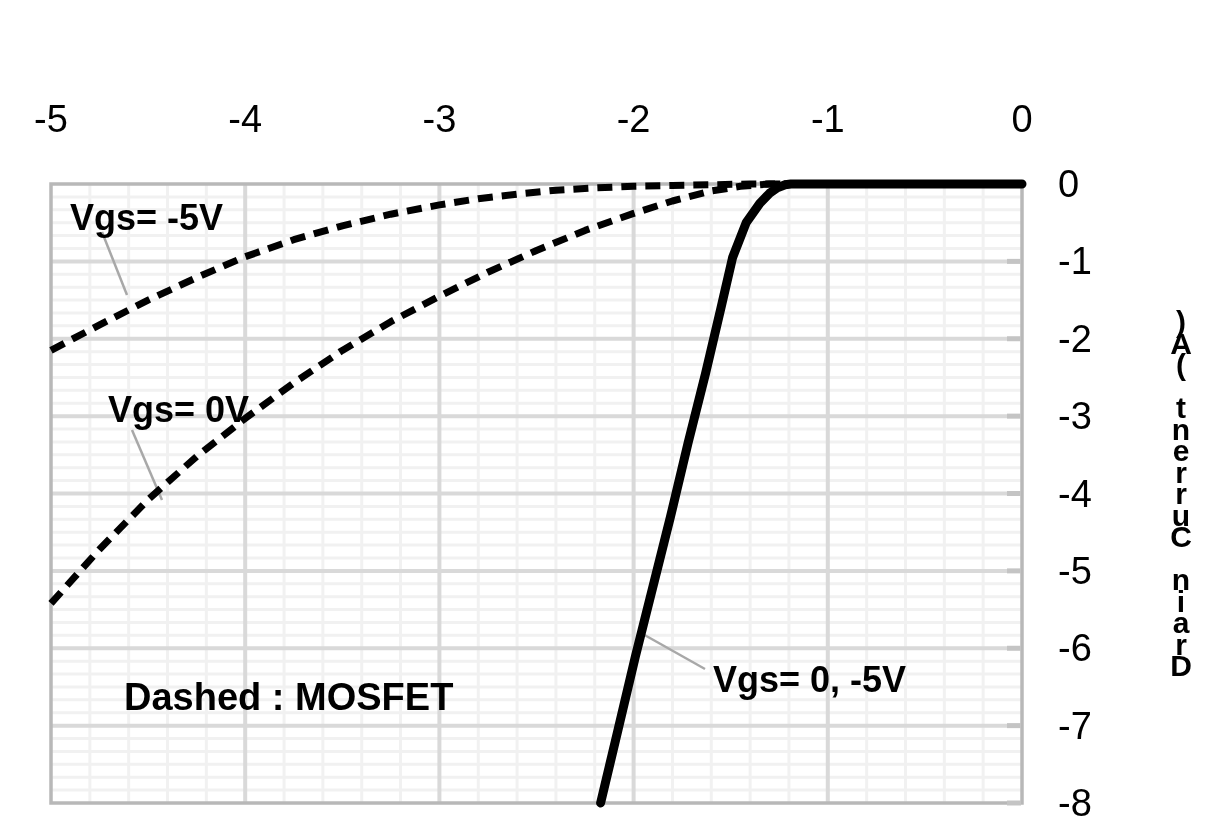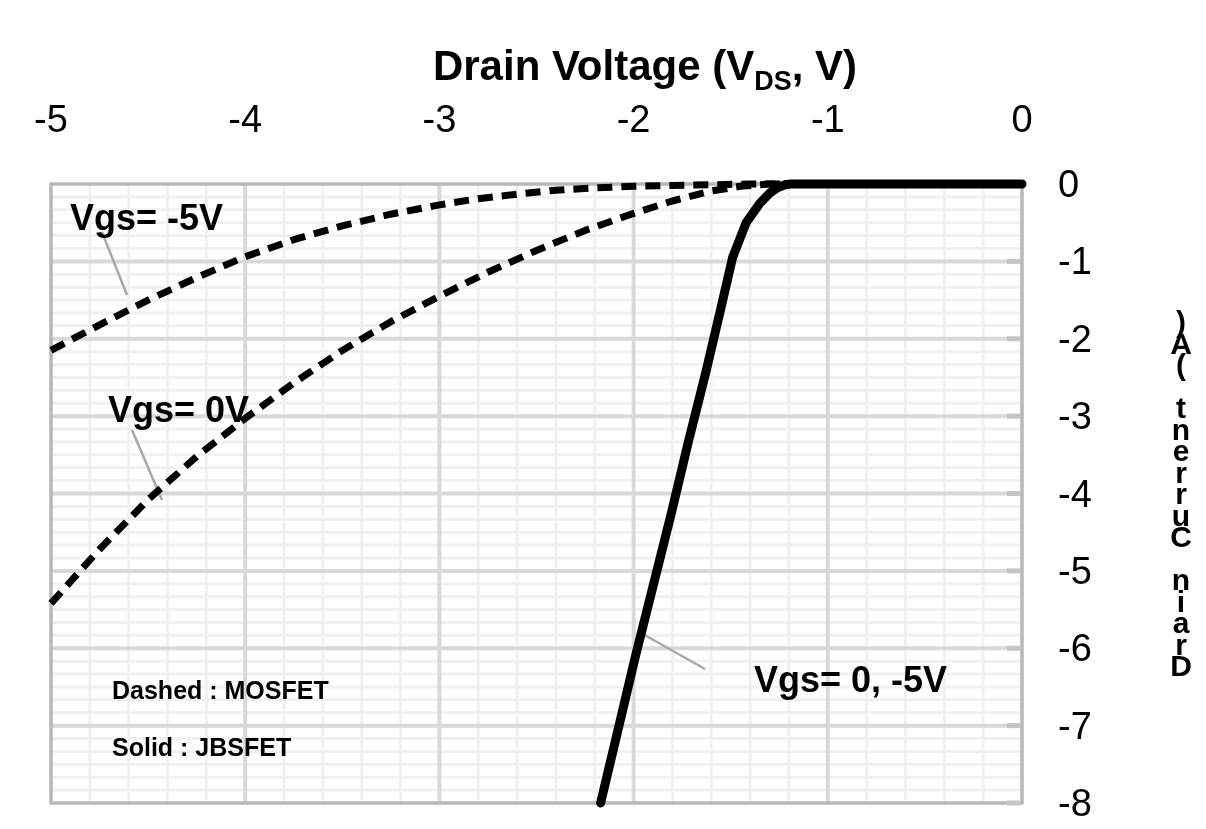--- a/index.html
+++ b/index.html
@@ -7,32 +7,31 @@
         font-family:"Liberation Sans","DejaVu Sans",sans-serif;color:#000;}
   .title{position:absolute;left:240px;top:42px;width:810px;text-align:center;
          font-size:42px;font-weight:bold;white-space:nowrap;}
   .title .sub{font-size:27px;vertical-align:-10px;font-weight:bold;letter-spacing:0;}
   #plot-svg{position:absolute;left:0;top:0;}
   .xtick{position:absolute;top:98px;width:90px;text-align:center;font-size:38px;
          font-weight:normal;}
   .ytick{position:absolute;left:1058px;width:100px;height:48px;line-height:48px;
          text-align:left;font-size:38px;font-weight:normal;}
   .ann{position:absolute;font-size:36px;font-weight:bold;white-space:nowrap;line-height:1.1;text-align:center;}
-  .legend-line{position:absolute;left:112px;font-size:25px;font-weight:bold;white-space:nowrap;}
+  .legend-line{position:absolute;left:124px;font-size:38px;font-weight:bold;white-space:nowrap;}
   #legend1{top:676px;}
   #legend2{top:733px;}
   .ylabel{position:absolute;left:1158px;top:311px;width:46px;text-align:center;
           font-size:30px;font-weight:bold;line-height:21.5px;}
 </style>
 </head>
 <body>
 
 <div class="page">
 
-  <div class="title"><span>Drain Voltage (V</span><span class="sub">DS</span><span>, V)</span></div>
 
   <svg id="plot-svg" width="1206" height="829" viewBox="0 0 1206 829">
       <line x1="89.84" y1="184" x2="89.84" y2="803" stroke="#f1f1f1" stroke-width="3"></line>
       <line x1="128.68" y1="184" x2="128.68" y2="803" stroke="#f1f1f1" stroke-width="3"></line>
       <line x1="167.51999999999998" y1="184" x2="167.51999999999998" y2="803" stroke="#f1f1f1" stroke-width="3"></line>
       <line x1="206.36" y1="184" x2="206.36" y2="803" stroke="#f1f1f1" stroke-width="3"></line>
       <line x1="284.03999999999996" y1="184" x2="284.03999999999996" y2="803" stroke="#f1f1f1" stroke-width="3"></line>
       <line x1="322.88" y1="184" x2="322.88" y2="803" stroke="#f1f1f1" stroke-width="3"></line>
       <line x1="361.72" y1="184" x2="361.72" y2="803" stroke="#f1f1f1" stroke-width="3"></line>
       <line x1="400.56" y1="184" x2="400.56" y2="803" stroke="#f1f1f1" stroke-width="3"></line>
@@ -153,19 +152,18 @@
       <div>n</div>
       <div>i</div>
       <div>a</div>
       <div>r</div>
       <div>D</div>
     </div>
 
   <div id="annotations">
       <div class="ann" style="left: 70px; top: 198px;">Vgs= -5V</div>
       <div class="ann" style="left: 108px; top: 390px;">Vgs= 0V</div>
-      <div class="ann" style="left: 713px; top: 660px; margin-left: 41px;">Vgs= 0, -5V</div>
+      <div class="ann" style="left: 713px; top: 660px;">Vgs= 0, -5V</div>
     </div>
 
   <div class="legend-line" id="legend1">Dashed : MOSFET</div>
-  <div class="legend-line" id="legend2">Solid : JBSFET</div>
 
 </div>
 
 </body></html>

